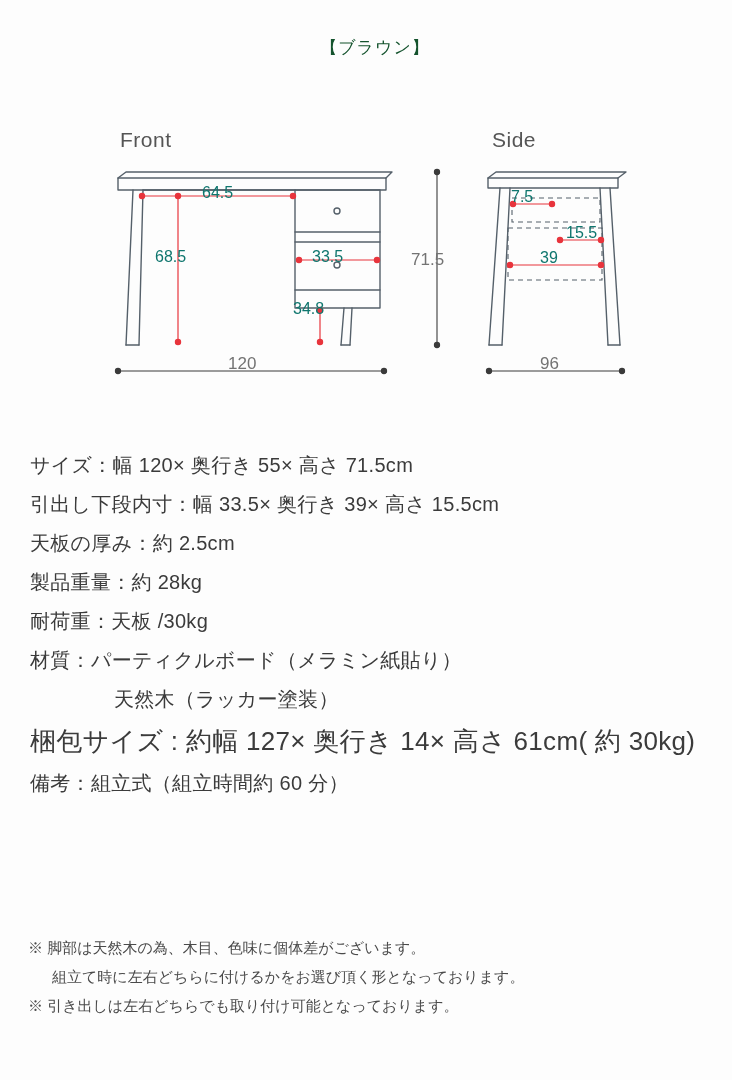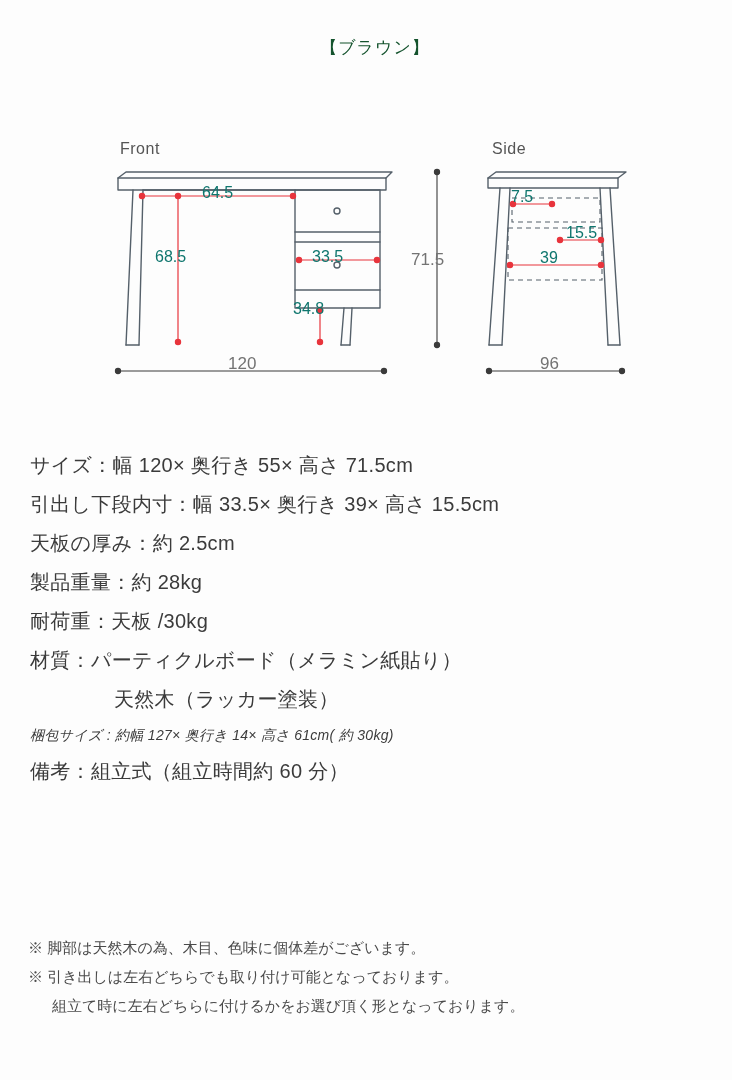--- a/index.html
+++ b/index.html
@@ -35,24 +35,23 @@
   
   .diagram {
     position: absolute;
     top: 120px;
     left: 0;
     width: 732px;
     height: 300px;
   }
   .view-label {
     position: absolute;
-    font-size: 16px;
+    font-size: 21px;
     color: #555;
     letter-spacing: .5px;
-    margin-top: 12px;
   }
   .lbl-front { left: 120px; top: 8px; }
   .lbl-side  { left: 492px; top: 8px; }
 
   .dim-text {
     position: absolute;
     color: #0f766e;
     font-size: 16px;
     white-space: nowrap;
   }
@@ -73,21 +72,21 @@
   }
   .spec-line {
     font-size: 20px;
     line-height: 1.0;
     color: #3b3b3b;
     margin-bottom: 19px;
     letter-spacing: .3px;
     white-space: nowrap;
   }
   .spec-line.indent { padding-left: 84px; }
-  .spec-line.small  { font-size: 14px; font-style: italic; }
+  .spec-line.small  { font-size: 26px; }
 
   .notes {
     position: absolute;
     top: 940px;
     left: 28px;
     width: 700px;
   }
   .note-line {
     font-size: 15px;
     line-height: 1.0;
@@ -218,17 +217,17 @@
     <div class="spec-line">製品重量：約 28kg</div>
     <div class="spec-line">耐荷重：天板 /30kg</div>
     <div class="spec-line">材質：パーティクルボード（メラミン紙貼り）</div>
     <div class="spec-line indent">天然木（ラッカー塗装）</div>
     <div class="spec-line small">梱包サイズ : 約幅 127× 奥行き 14× 高さ 61cm( 約 30kg)</div>
     <div class="spec-line">備考：組立式（組立時間約 60 分）</div>
   </div>
 
   <div class="notes">
     <div class="note-line">※ 脚部は天然木の為、木目、色味に個体差がございます。</div>
+    <div class="note-line indent">組立て時に左右どちらに付けるかをお選び頂く形となっております。</div>
     <div class="note-line">※ 引き出しは左右どちらでも取り付け可能となっております。</div>
-    <div class="note-line indent">組立て時に左右どちらに付けるかをお選び頂く形となっております。</div>
   </div>
 
 </div>
 
 </body></html>

